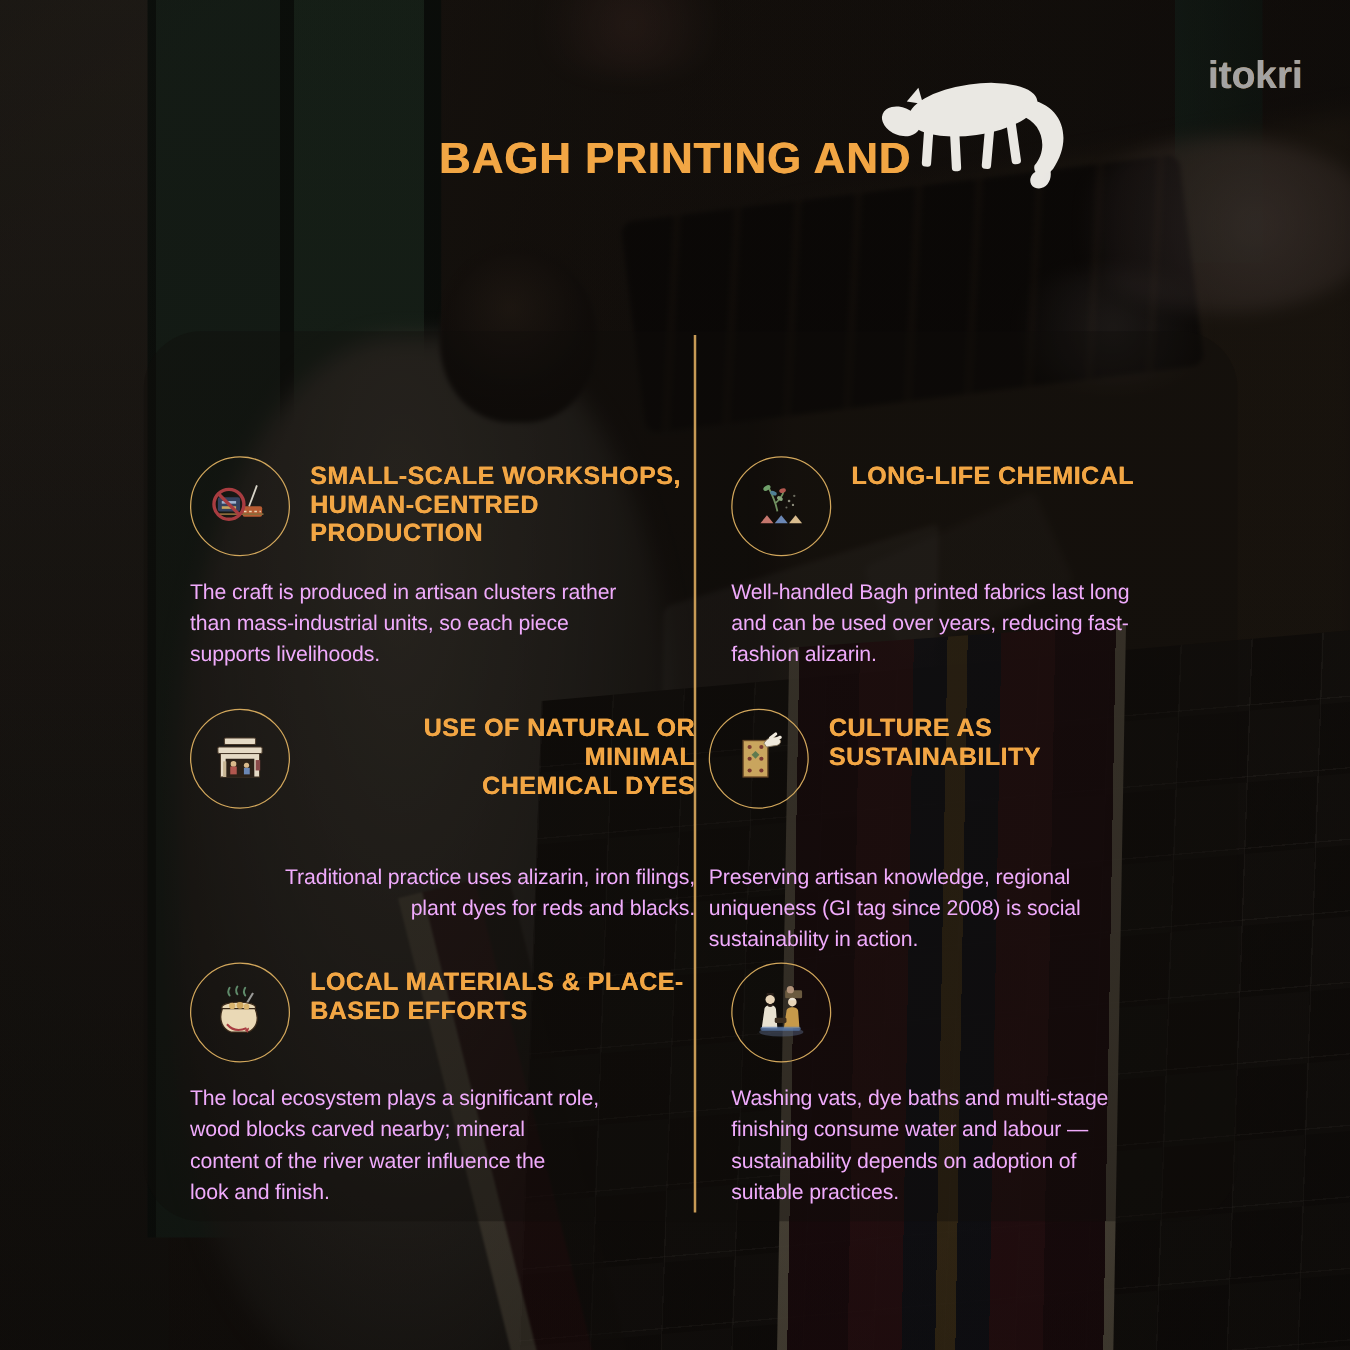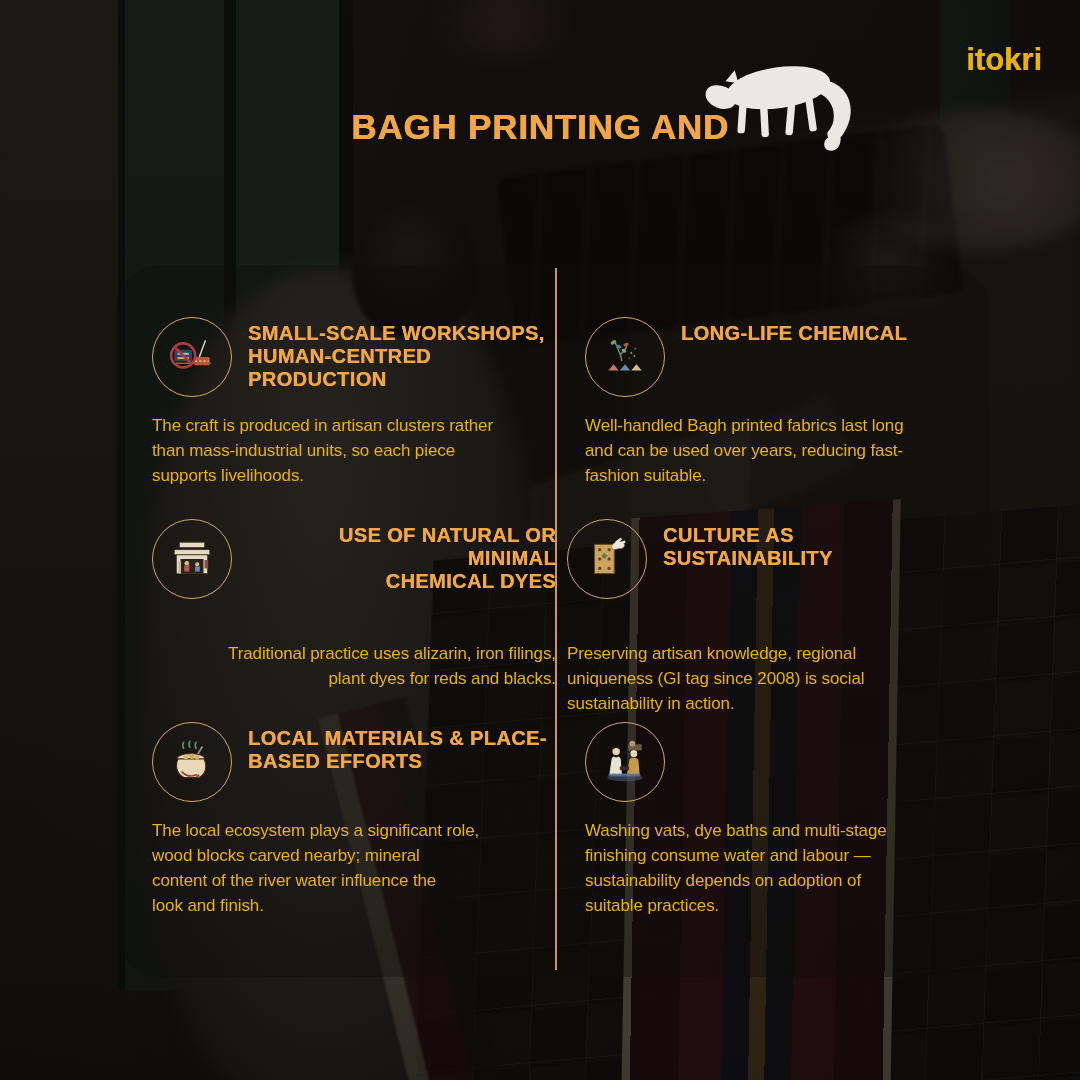--- a/index.html
+++ b/index.html
@@ -41,39 +41,39 @@
     background-size:auto,auto,114px 114px;}
   .bg-band{left:625px;top:510px;width:270px;height:700px;transform:rotate(-4deg) skewX(-5deg);opacity:.9;
     background:linear-gradient(90deg,#cdbd9c 0 3%,#371018 3% 21%,#591c24 21% 37%,#1b1f2e 37% 47%,#8a6a33 47% 53%,#1b1f2e 53% 63%,#591c24 63% 79%,#371018 79% 97%,#cdbd9c 97% 100%);}
   .bg-tableedge{left:380px;top:700px;width:90px;height:520px;transform:rotate(-14deg);
     background:linear-gradient(90deg,#c9b896 0 22%,#4a1318 22% 70%,#1e1812 70%);opacity:.55;filter:blur(1px);}
   .bg-dim{inset:0;background:
       radial-gradient(130% 120% at 50% 38%,rgba(8,6,5,.30) 40%,rgba(6,5,4,.62) 100%),
       linear-gradient(180deg,rgba(10,8,6,.42),rgba(8,6,5,.52));}
 
   
-  .logo{position:absolute;top:42px;right:38px;color:#eab308;font-size:31px;font-weight:700;
+  .logo{position:absolute;top:42px;right:38px;color:#a3a3a3;font-size:31px;font-weight:700;
         letter-spacing:0;text-shadow:.4px 0 0 #be8c4f;}
   .tiger{position:absolute;left:688px;top:46px;width:190px;height:130px;opacity:.96;}
   .title{position:absolute;left:0;right:0;top:98px;text-align:center;color:#f2a644;
          font-size:35px;font-weight:700;letter-spacing:.8px;line-height:57px;
          text-shadow:.6px 0 0 #f2a644;}
   .panel{position:absolute;left:115px;top:265px;width:875px;height:712px;
          background:rgba(16,13,11,.38);border-radius:46px;}
   .divider{position:absolute;left:440px;top:3px;width:2px;height:702px;background:#c79a55;}
 
   .cell{position:absolute;width:404px;}
   .cell.c1{width:392px;}
-  .icon-row{display:flex;gap:16px;align-items:flex-start;}
+  .icon-row{display:flex;gap:16px;align-items:flex-start;margin-top:48px;}
   .icon-circle{flex:0 0 auto;width:78px;height:78px;border:1.6px solid #d2a75c;border-radius:50%;
                display:flex;align-items:center;justify-content:center;}
   .icon-circle svg{width:50px;height:50px;}
   .sec-title{padding-top:5px;color:#f2a644;font-size:20px;font-weight:700;line-height:23px;
              letter-spacing:.4px;white-space:pre-line;text-shadow:.3px 0 0 #f2a644;}
-  .sec-body{margin:16px 0 0 0;color:#eab308;font-size:17px;line-height:25px;
+  .sec-body{margin:16px 0 0 0;color:#f0abfc;font-size:17px;line-height:25px;
             letter-spacing:-.1px;white-space:pre-line;}
   .r2 .sec-body{margin-top:42px;}
 </style>
 </head>
 <body>
 
 <div class="stage">
 
   <div class="bg">
     <div class="bg-base"></div>
@@ -157,21 +157,21 @@
               <circle cx="28" cy="25" r=".8" fill="#6a6a5d"></circle>
             <path d="M8 37 l5 -6 5 6 z" fill="#c4766d"></path>
             <path d="M19 37 l5 -6 5 6 z" fill="#6b87b5"></path>
             <path d="M30 37 l5 -6 5 6 z" fill="#d9bc8e"></path>
           </svg>
         </div>
         <div class="sec-title">LONG-LIFE CHEMICAL</div>
       </div>
       <p class="sec-body">Well-handled Bagh printed fabrics last long
 and can be used over years, reducing fast-
-fashion suitable.</p>
+fashion alizarin.</p>
     </div>
 
     <div class="cell r2" style="left:37px;top:254px;text-align:right;">
       <div class="icon-row">
         <div class="icon-circle">
           <svg viewBox="0 0 48 48">
             <rect x="12" y="8" width="24" height="5" rx="1" fill="#e6dbc6" stroke="#4a3a2a" stroke-width=".8"></rect>
             <rect x="7" y="15" width="34" height="5" rx="1" fill="#e6dbc6" stroke="#4a3a2a" stroke-width=".8"></rect>
             <rect x="9" y="20" width="30" height="18" fill="#e6dbc6" stroke="#4a3a2a" stroke-width=".8"></rect>
             <rect x="13" y="24" width="22" height="14" fill="#2b2118"></rect>

